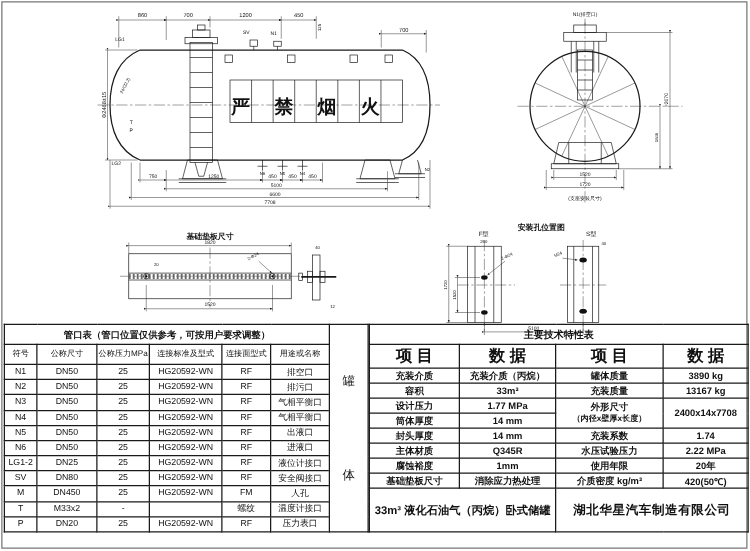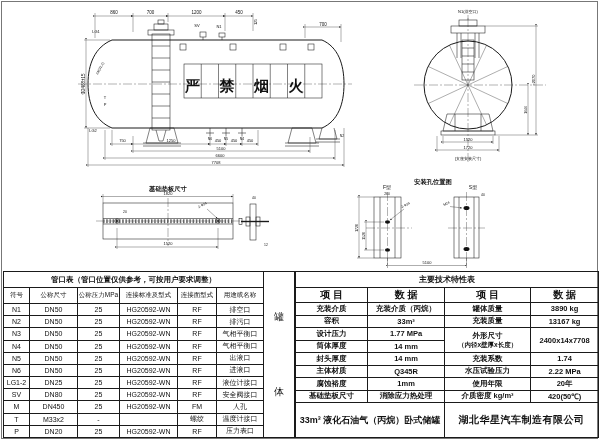--- a/index.html
+++ b/index.html
@@ -11,32 +11,32 @@
   .o{fill:none;stroke:#1a1a1a;stroke-width:1}
   .t{fill:none;stroke:#1a1a1a;stroke-width:.55}
   .d{fill:none;stroke:#333;stroke-width:.4}
   .cl{fill:none;stroke:#555;stroke-width:.45;stroke-dasharray:9 2 2 2}
   .dt{font-size:4.5px;text-anchor:middle}
   .st{font-size:4px;text-anchor:middle}
   .xt{font-size:3.4px;text-anchor:middle}
   .lt{font-size:5px;text-anchor:middle}
   .tt{font-size:6.3px;font-weight:bold;text-anchor:middle}
   .mk{font-size:15px;font-weight:bold;text-anchor:middle;font-family:"Liberation Serif",serif}
-  .tables{position:absolute;left:3px;top:271px;width:508px;height:167px;display:flex}
+  .tables{position:absolute;left:3px;top:259px;width:508px;height:167px;display:flex}
   table{border-collapse:collapse;table-layout:fixed;height:167px}
   td,th{border:1px solid #1a1a1a;padding:0;text-align:center;vertical-align:middle;
         overflow:hidden;white-space:nowrap;font-weight:normal}
   .nz{width:291px;font-size:7px}
   .nz .title-cell{font-size:7.5px;font-weight:bold;height:15px}
   .nz th{font-size:6.5px;height:15px}
   .side-cell{font-size:10px}
   .side-cell .vwrap{display:flex;flex-direction:column;justify-content:space-around;height:150px;align-items:center}
   .sp{width:303px;font-size:7.5px}
   .sp .title-cell{font-size:8px;font-weight:bold;height:15px}
-  .sp th{font-size:10px;font-weight:bold;height:13px}
+  .sp th{font-size:13px;font-weight:bold;height:13px}
   .sp td{font-weight:bold}
   .sub{font-size:6.5px}
   .foot-product{font-size:9px;font-weight:bold;height:34px}
   .foot-company{font-size:10px;font-weight:bold;letter-spacing:.5px}
 </style>
 </head>
 <body>
 
 <div class="sheet"></div>
 

